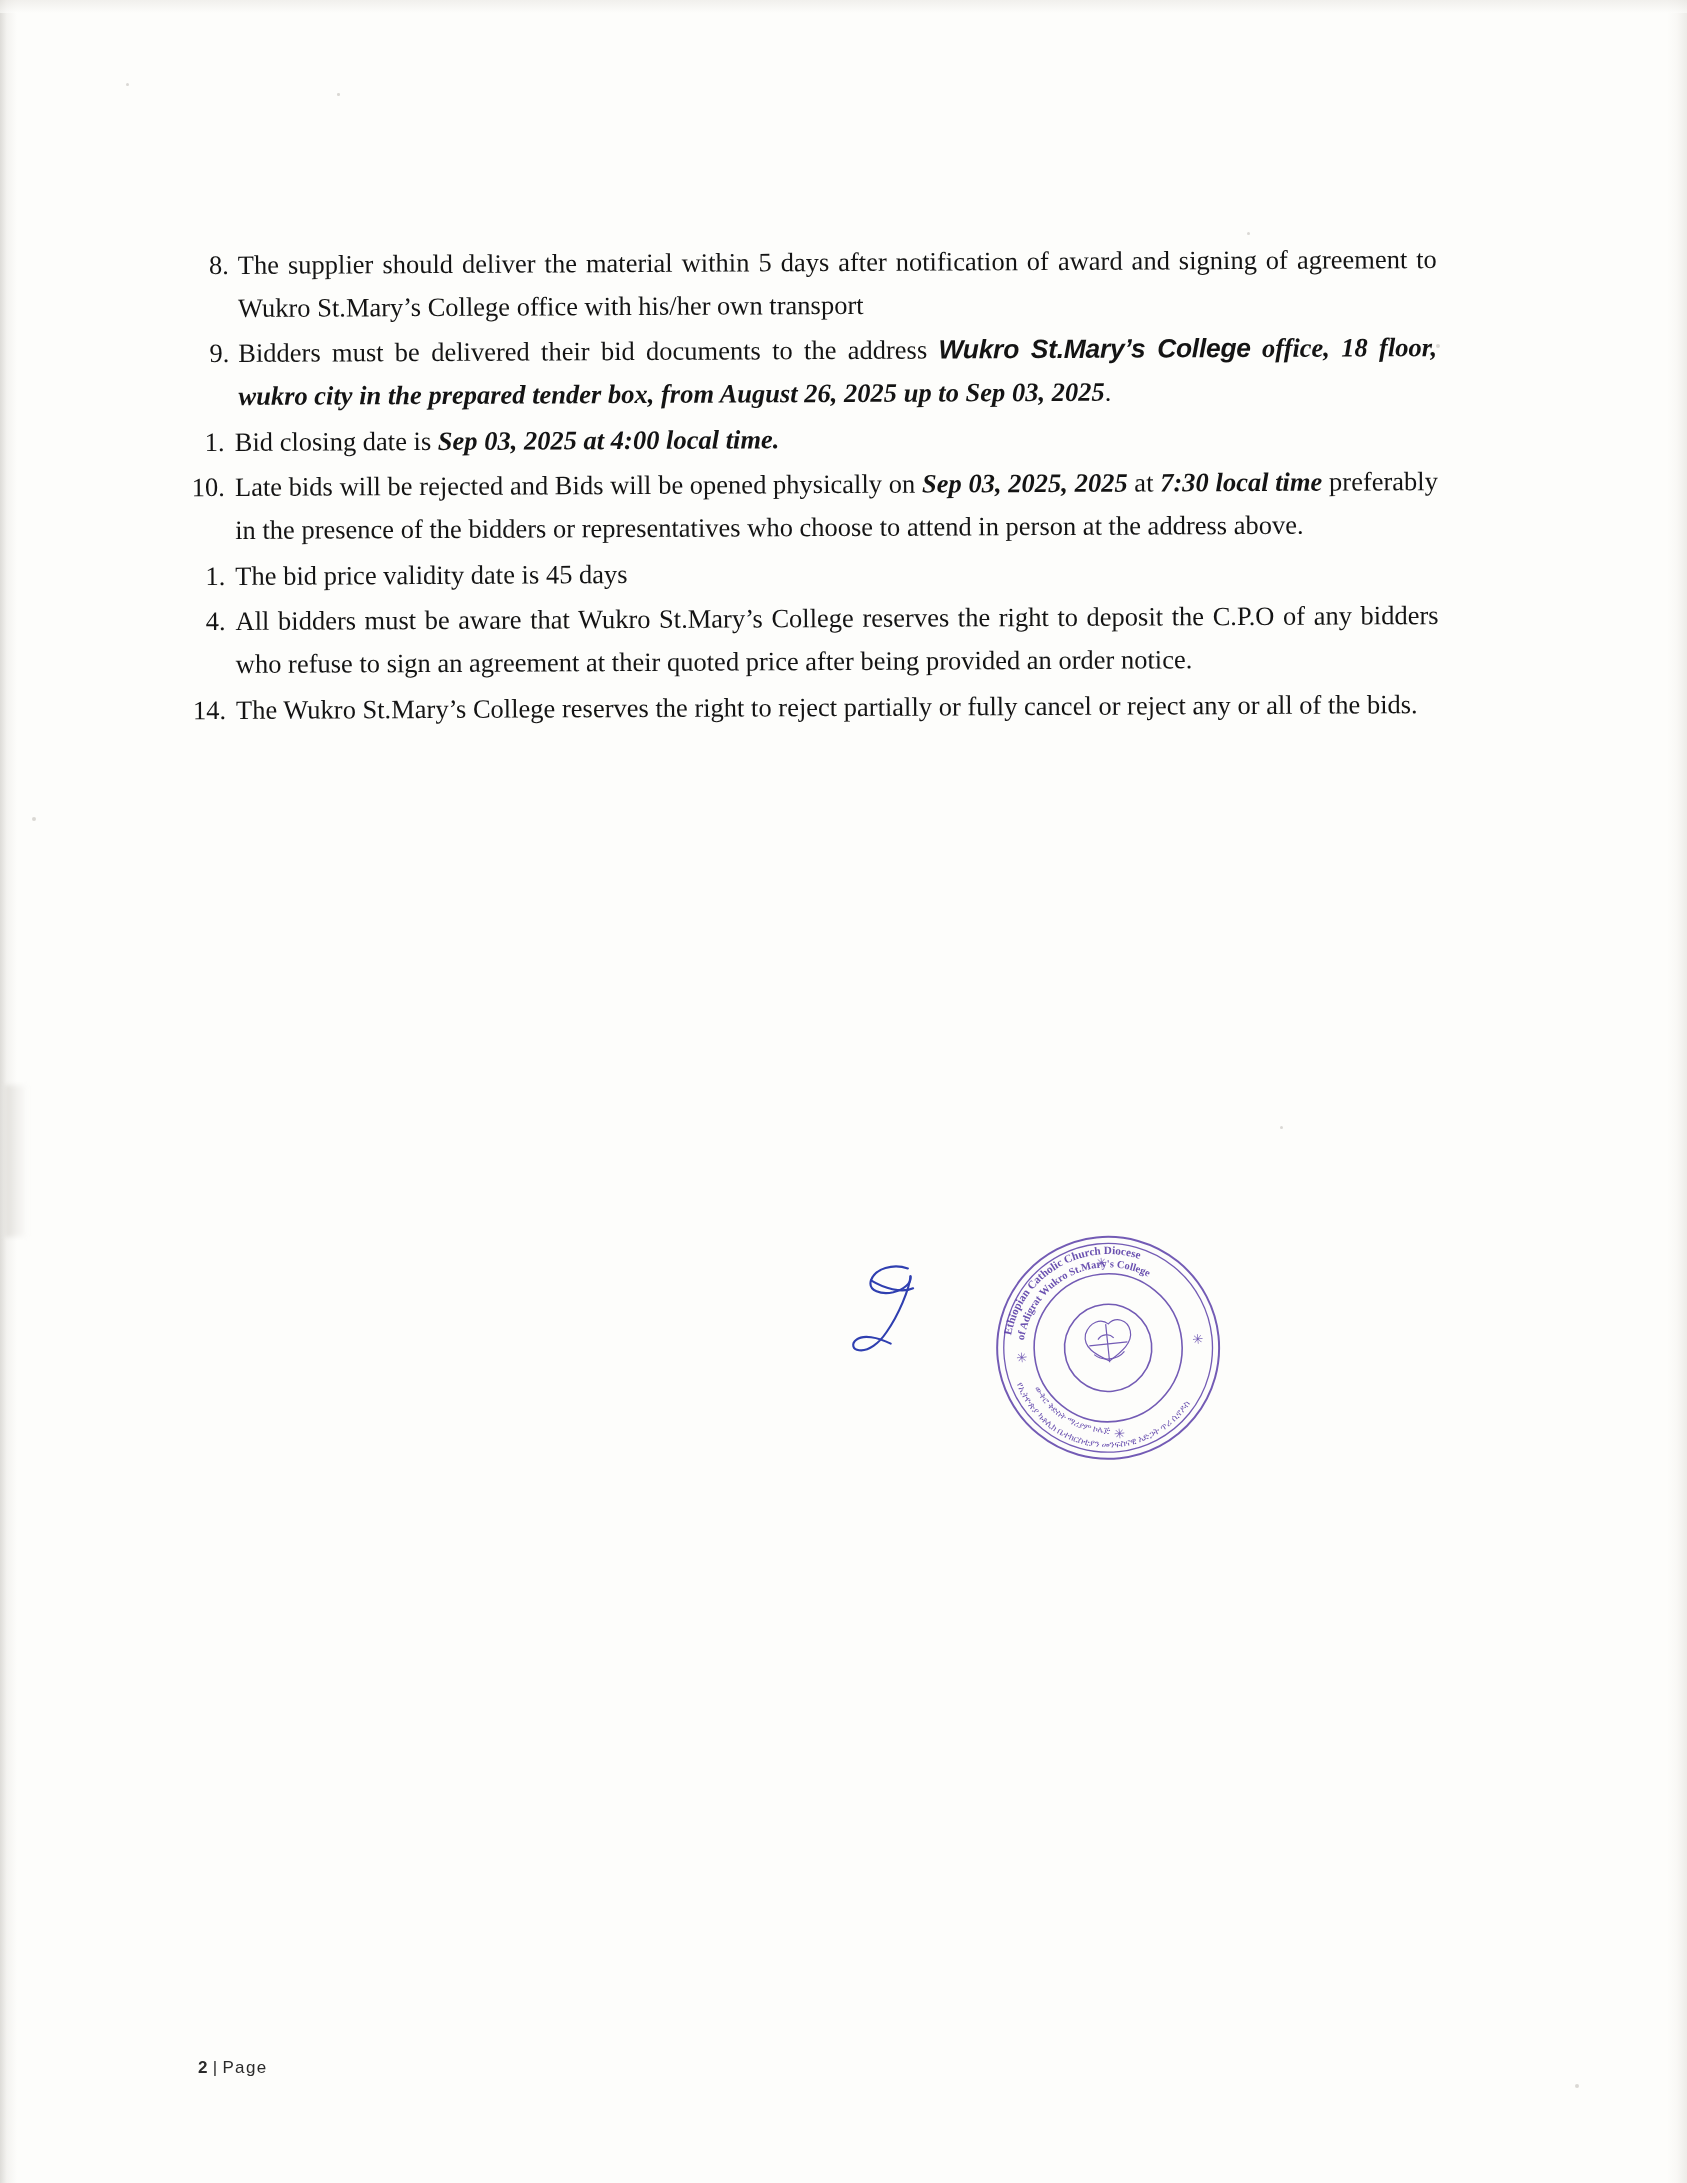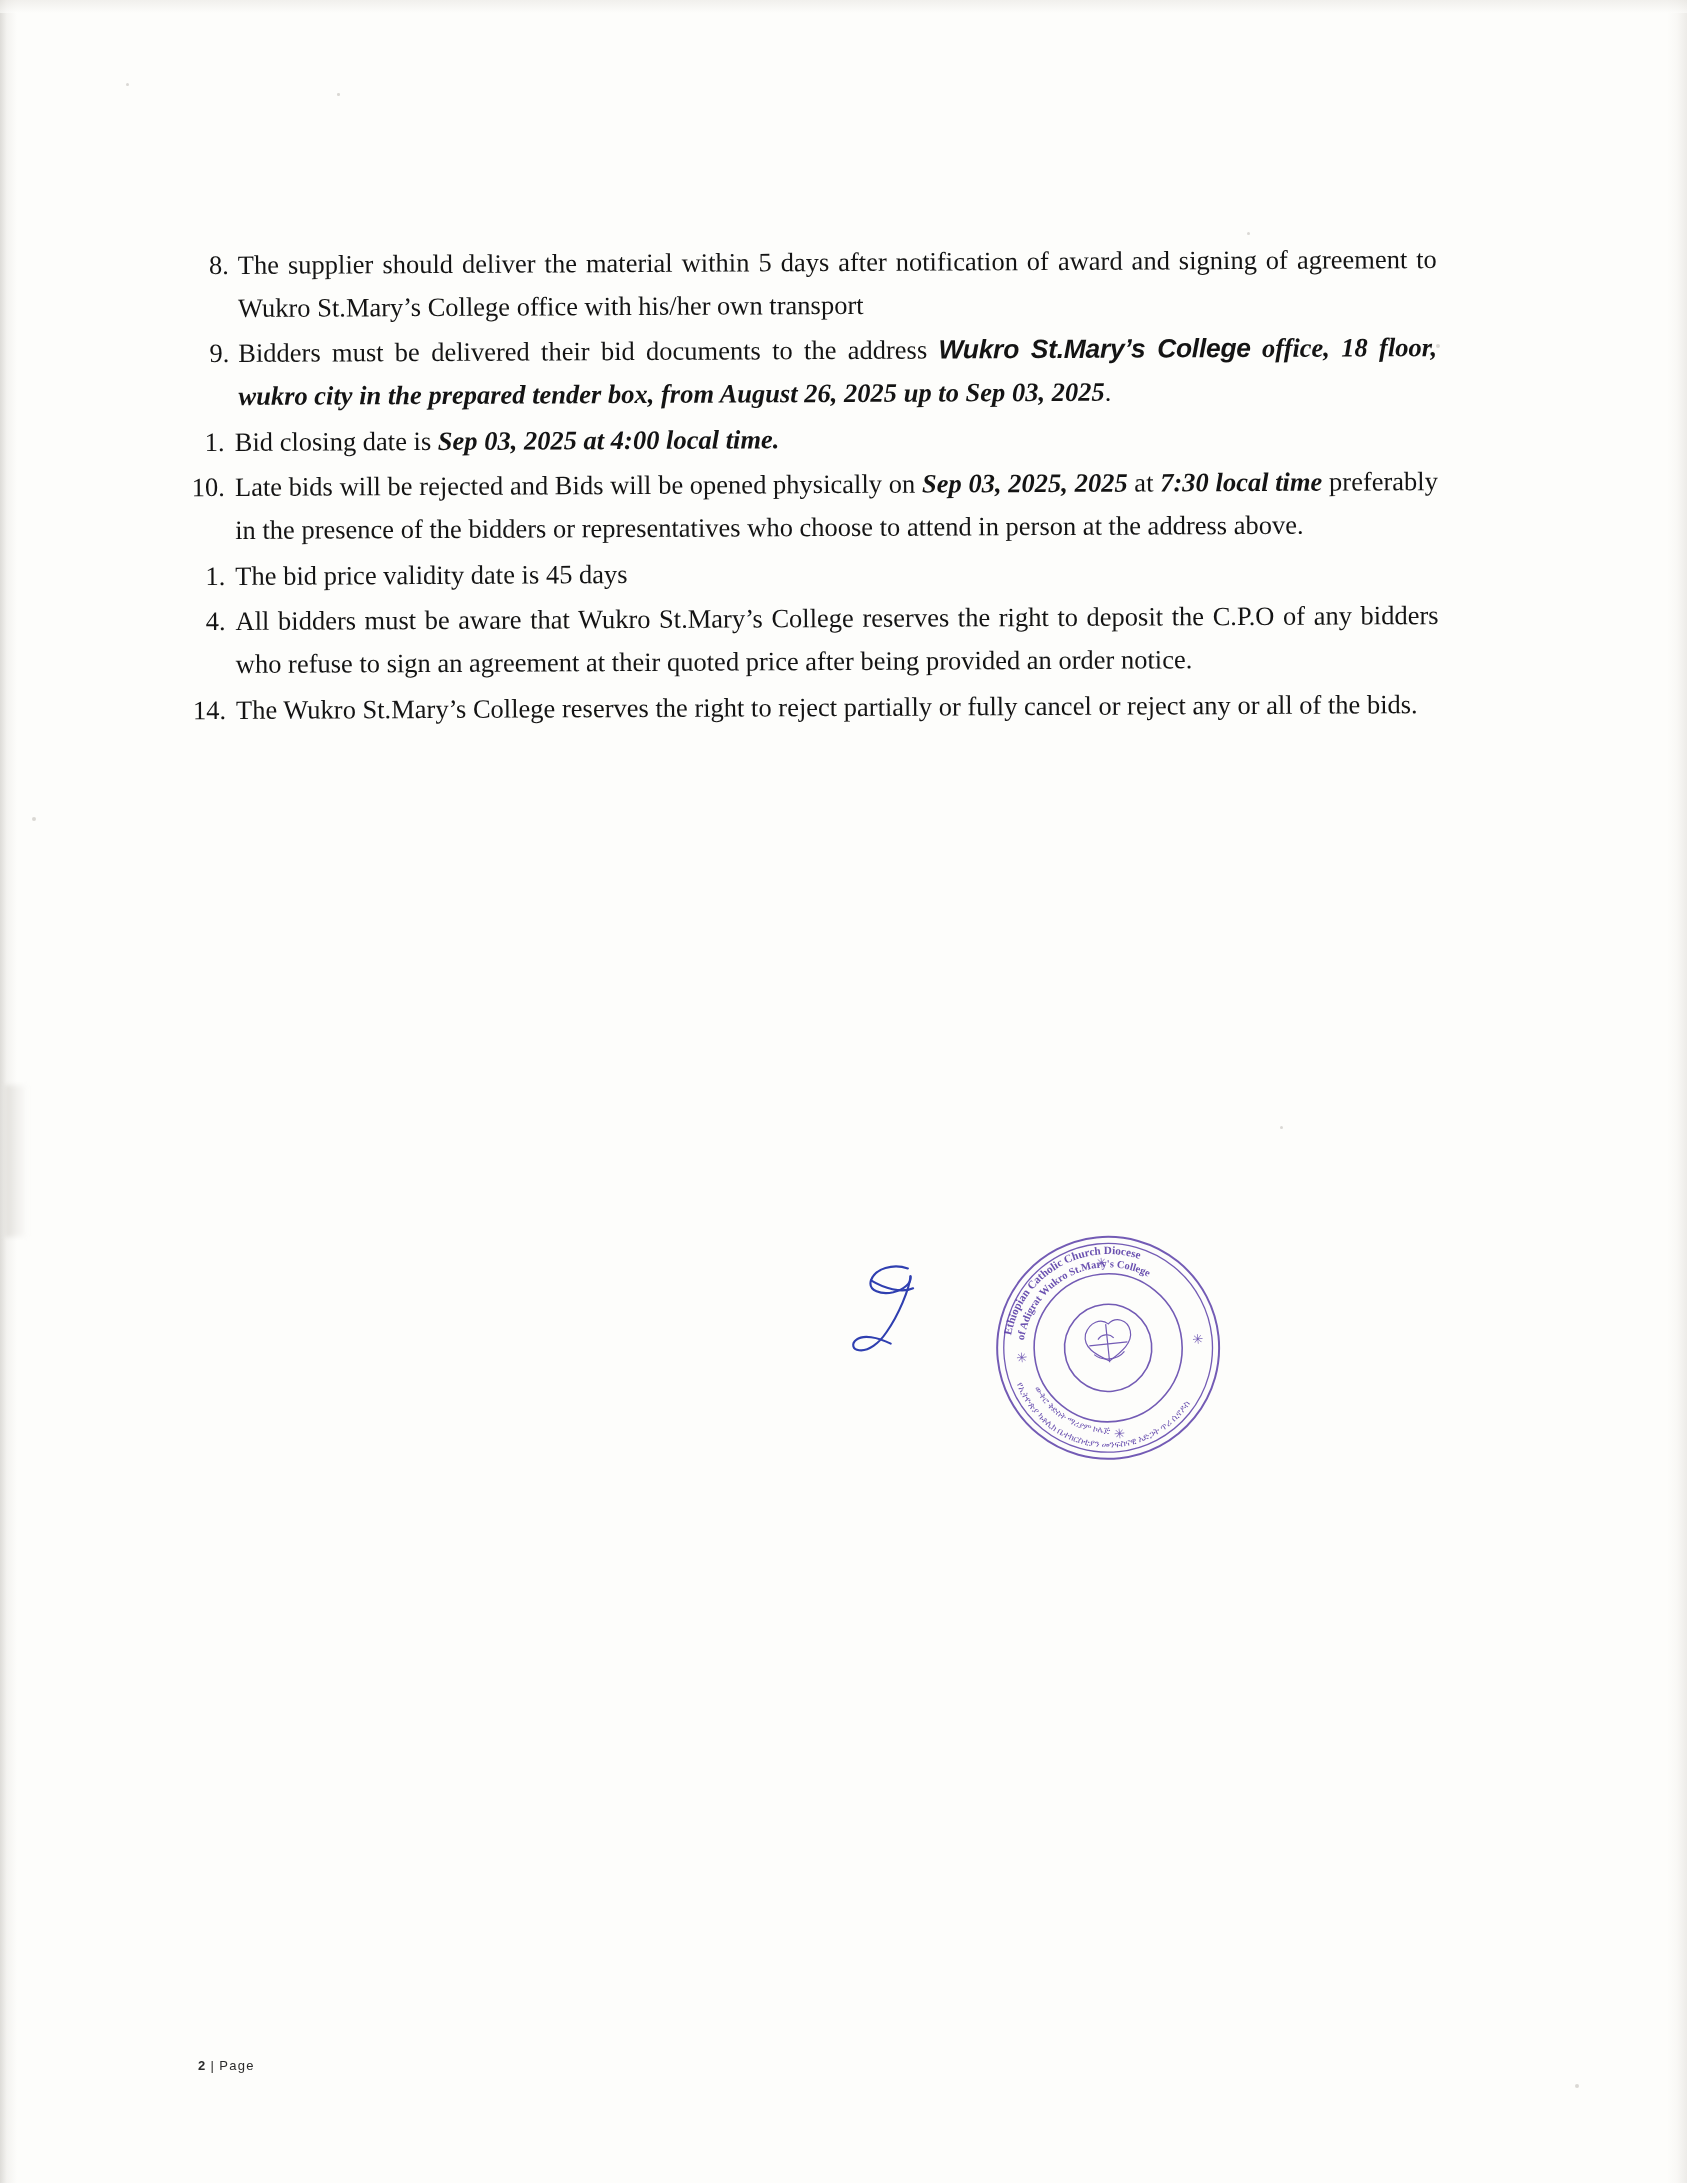--- a/index.html
+++ b/index.html
@@ -126,21 +126,21 @@
     height: 251px;
     transform: rotate(-6deg);
     pointer-events: none;
   }
 
   .footer {
     position: absolute;
     left: 198px;
     top: 2058px;
     font-family: "Liberation Sans", sans-serif;
-    font-size: 13px;
+    font-size: 17px;
     color: #2a2a2a;
     letter-spacing: 1.3px;
   }
   .footer .pg { font-weight: bold; }
   .footer .sep { margin: 0 4px; font-weight: normal; }
 
   .speck {
     position: absolute;
     background: #bdbab4;
     border-radius: 50%;

